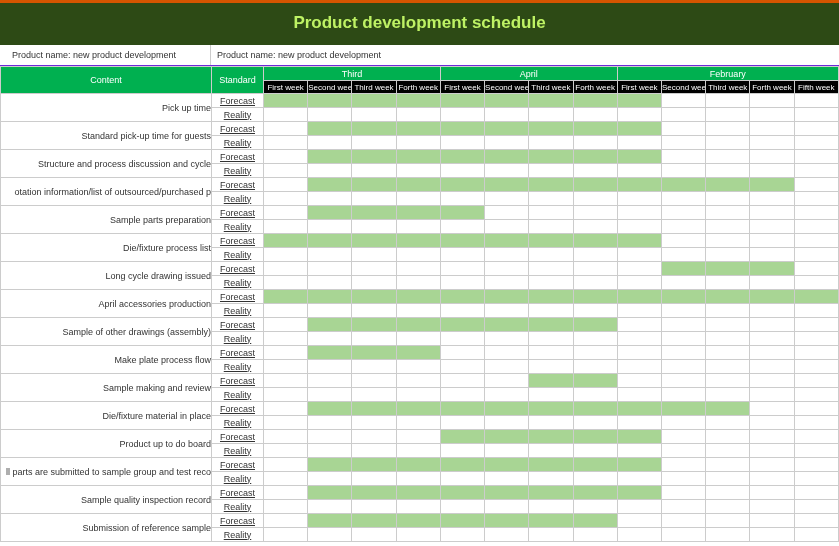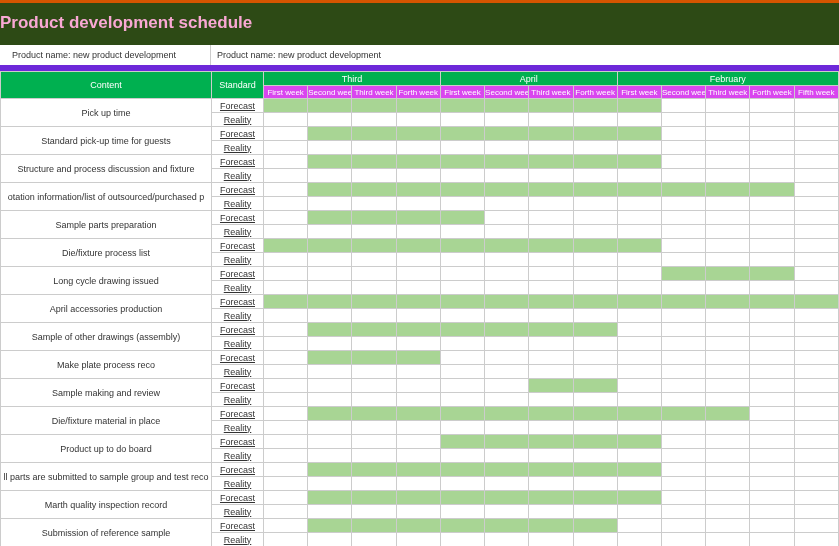--- a/index.html
+++ b/index.html
@@ -1,28 +1,28 @@
 <!DOCTYPE html>
 <html><head>
 <meta charset="utf-8">
 <style>
   * { box-sizing: border-box; margin: 0; padding: 0; }
   body { font-family: Arial, sans-serif; font-size: 10px; background: #fff; width: 839px; }
-  .title-bar { background: #2d4a15; border-top: 3px solid #d45500; color: #f9a8d4; padding: 10px 0 12px; font-size: 17px; font-weight: bold; }
-  .info-row { display: flex; border-bottom: 6px solid #6d28d9; }
+  .title-bar { background: #2d4a15; border-top: 3px solid #d45500; color: #bef264; text-align: center; padding: 10px 16px 12px; font-size: 17px; font-weight: bold; }
+  .info-row { display: flex; border-bottom: 1px solid #6d28d9; }
   .info-left { width: 211px; padding: 5px 0 5px 12px; font-size: 9px; color: #333; border-right: 1px solid #ccc; }
   .info-right { flex: 1; padding: 5px 0 5px 6px; font-size: 9px; color: #333; }
   table { border-collapse: collapse; width: 100%; table-layout: fixed; border-radius: 32px; }
   th, td { border: 1px solid #ccc; font-size: 9px; color: #333; text-align: center; vertical-align: middle; overflow: hidden; white-space: nowrap; }
   th { font-weight: normal; }
   .hdr { background: #00b050; color: #fff; height: 14px; }
-  .hdr-week { background: #d946ef; color: #fff; font-size: 8px; height: 13px; }
+  .hdr-week { background: #000000; color: #fff; font-size: 8px; height: 13px; }
   .content-col { width: 211px; }
   .progress-col { width: 52px; }
-  .content-cell { font-size: 9px; }
+  .content-cell { font-size: 9px; text-align: right; }
   .progress-cell { font-size: 9px; height: 14px; text-decoration: underline; }
   .bar { background: #a8d594; }
   .row-h td { height: 14px; }
 </style>
 </head>
 <body>
 
 <div class="title-bar">Product development schedule</div>
 
 <div class="info-row">
@@ -133,21 +133,21 @@
         <td></td>
         <td></td>
         <td></td>
         <td></td>
         <td></td>
         <td></td>
         <td></td>
         <td></td>
       </tr>
       <tr class="row-h">
-        <td rowspan="2" class="content-cell">Structure and process discussion and fixture</td>
+        <td rowspan="2" class="content-cell">Structure and process discussion and cycle</td>
         <td class="progress-cell">Forecast</td>
         <td></td>
         <td class="bar"></td>
         <td class="bar"></td>
         <td class="bar"></td>
         <td class="bar"></td>
         <td class="bar"></td>
         <td class="bar"></td>
         <td class="bar"></td>
         <td class="bar"></td>
@@ -364,21 +364,21 @@
         <td></td>
         <td></td>
         <td></td>
         <td></td>
         <td></td>
         <td></td>
         <td></td>
         <td></td>
       </tr>
       <tr class="row-h">
-        <td rowspan="2" class="content-cell">Make plate process reco</td>
+        <td rowspan="2" class="content-cell">Make plate process flow</td>
         <td class="progress-cell">Forecast</td>
         <td></td>
         <td class="bar"></td>
         <td class="bar"></td>
         <td class="bar"></td>
         <td></td>
         <td></td>
         <td></td>
         <td></td>
         <td></td>
@@ -529,21 +529,21 @@
         <td></td>
         <td></td>
         <td></td>
         <td></td>
         <td></td>
         <td></td>
         <td></td>
         <td></td>
       </tr>
       <tr class="row-h">
-        <td rowspan="2" class="content-cell">Marth quality inspection record</td>
+        <td rowspan="2" class="content-cell">Sample quality inspection record</td>
         <td class="progress-cell">Forecast</td>
         <td></td>
         <td class="bar"></td>
         <td class="bar"></td>
         <td class="bar"></td>
         <td class="bar"></td>
         <td class="bar"></td>
         <td class="bar"></td>
         <td class="bar"></td>
         <td class="bar"></td>

